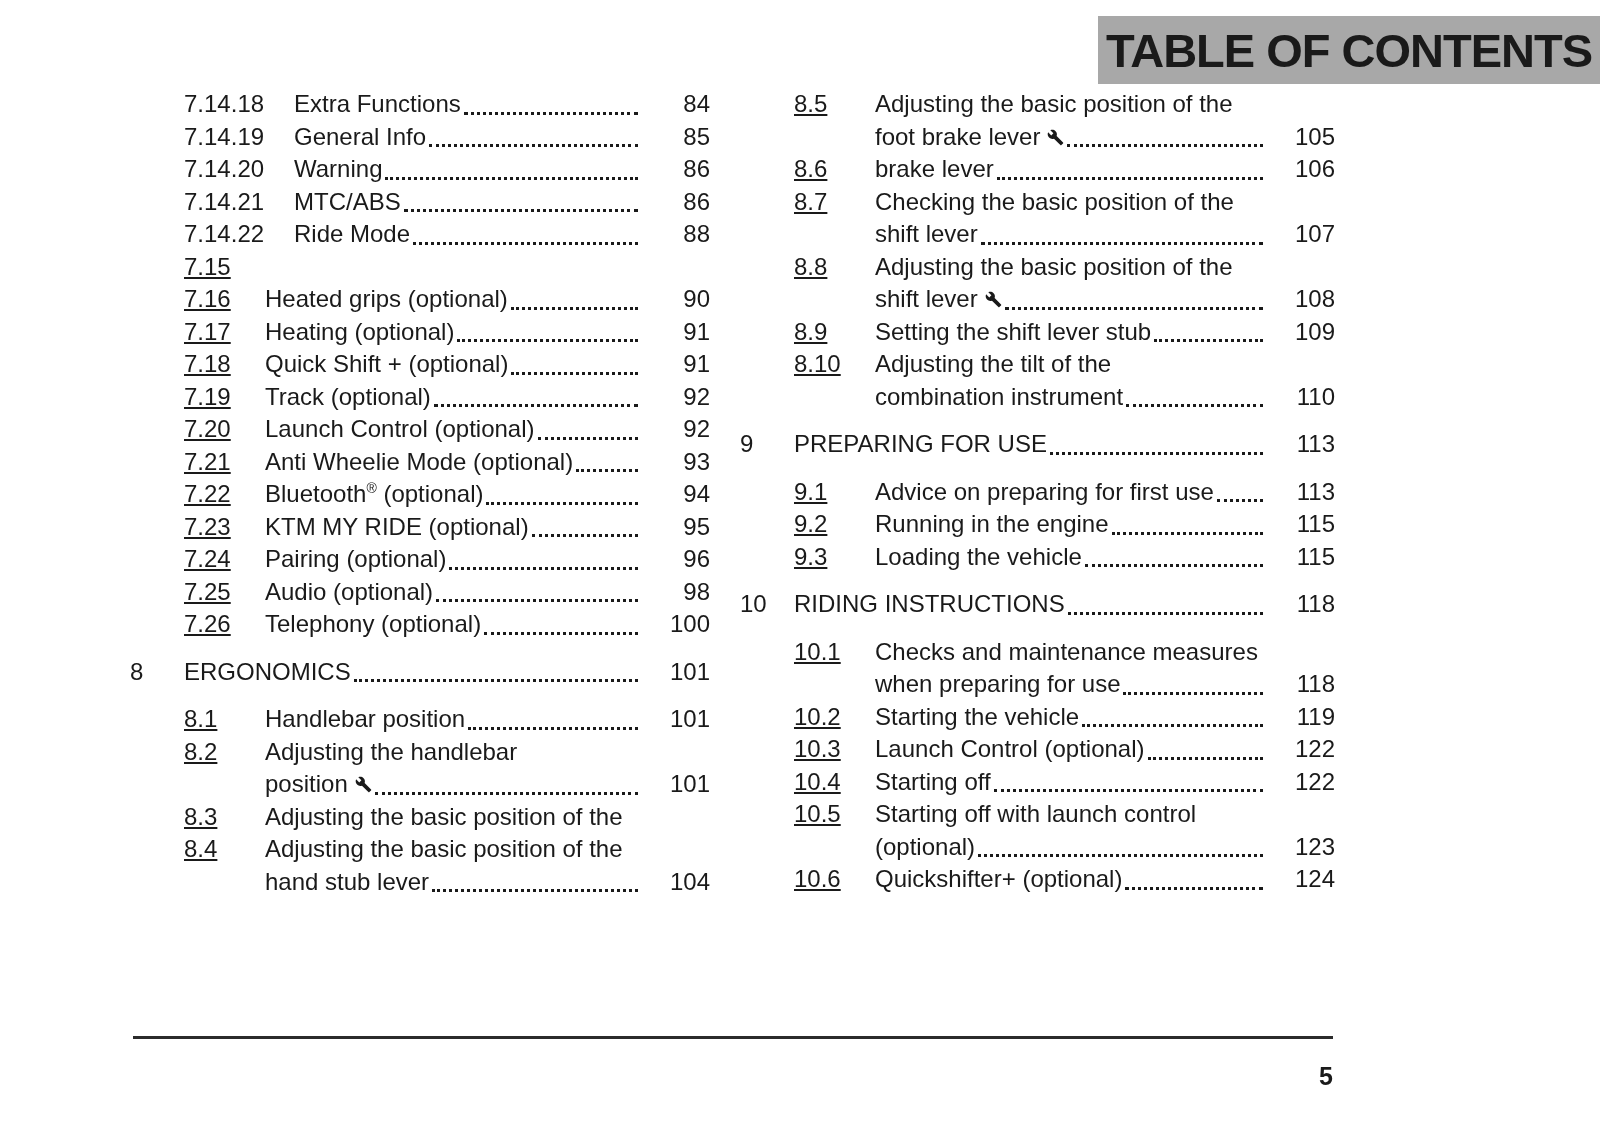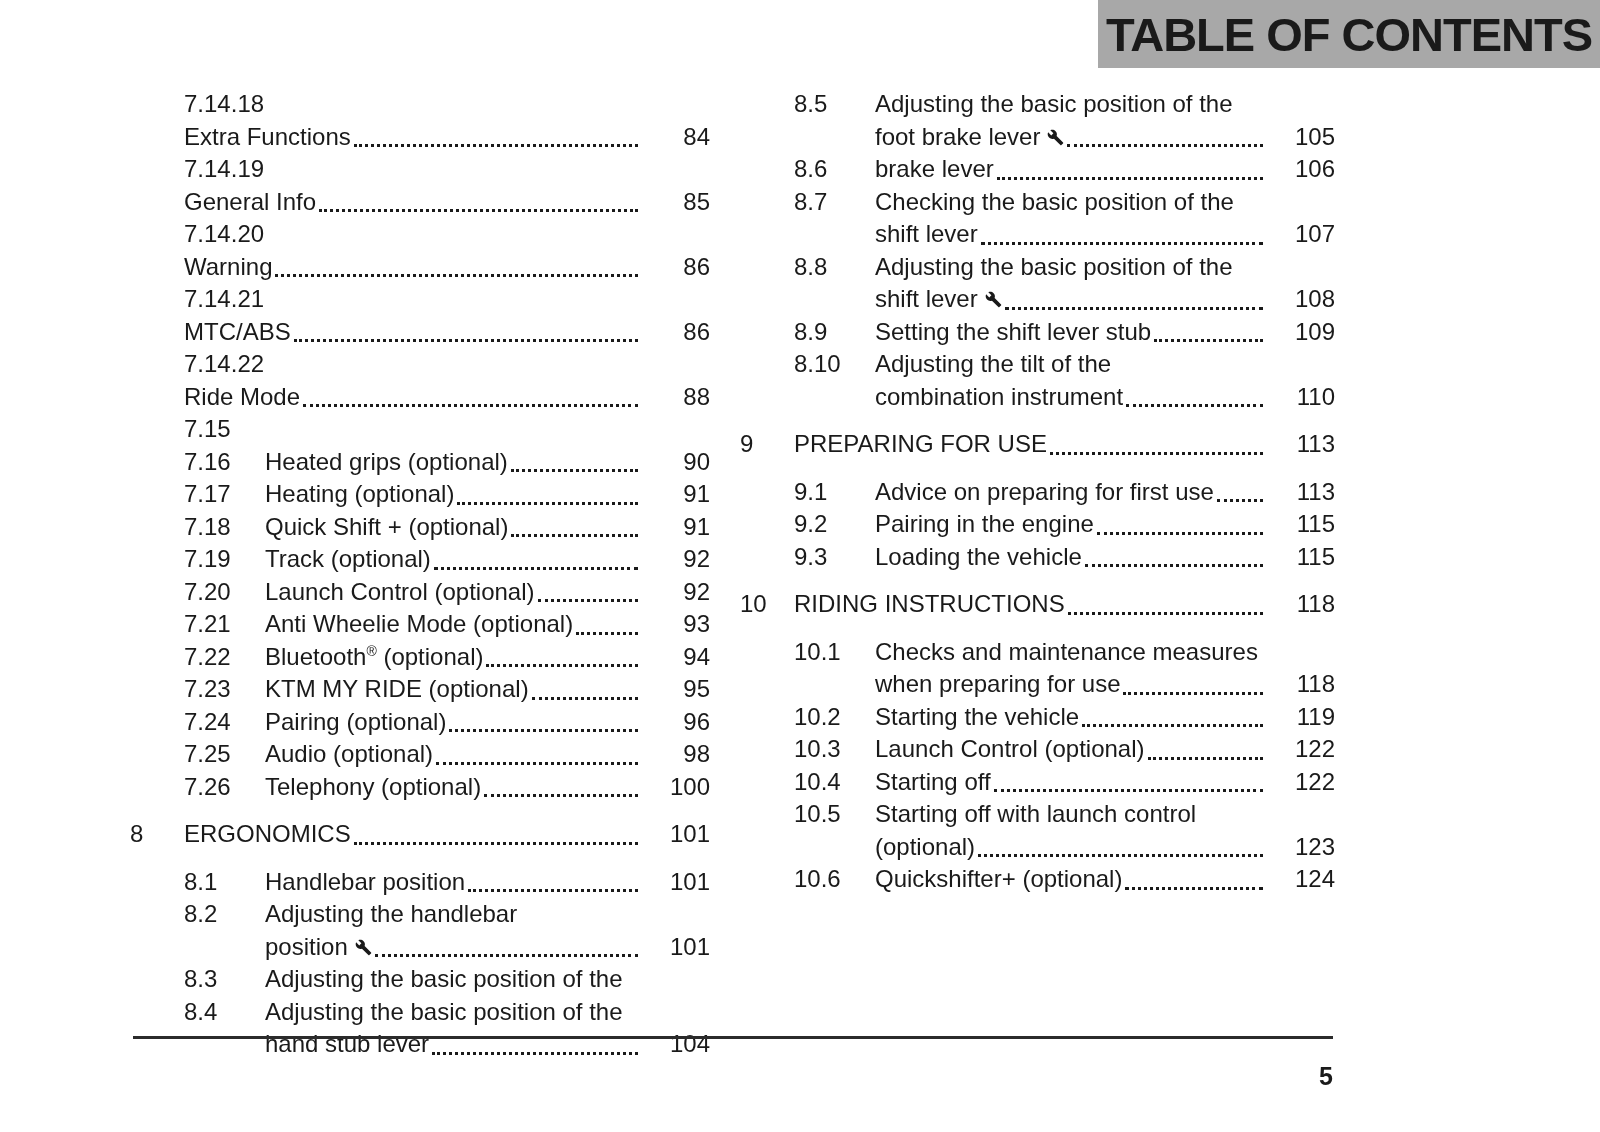--- a/index.html
+++ b/index.html
@@ -11,21 +11,21 @@
   body{
     width:1600px;height:1132px;
     background:#ffffff;
     position:relative;
     overflow:hidden;
     font-family:"Liberation Sans","DejaVu Sans",sans-serif;
     font-stretch:condensed;
     color:var(--text);
   }
   .banner{
-    position:absolute;top:0;right:0;
+    position:absolute;top:16px;right:0;
     width:502px;height:68px;
     background:var(--banner);
     display:flex;align-items:center;justify-content:center;margin-left:17px;
   }
   .banner h1{
     margin:0;
     font-size:47px;
     font-weight:bold;
     letter-spacing:-1px;
     white-space:nowrap;
@@ -45,22 +45,22 @@
   .line.last .txt{flex:none;}
   .leader{
     flex:1;min-width:10px;
     border-bottom:3px dotted var(--text);
     margin:0 5px 6px 3px;
   }
   .page{flex:none;width:46px;text-align:right;margin-left:21px;}
   .l1{margin:15px 0;}
   .l1 .num{width:54px;}
   .l2{padding-left:54px;}
-  .l2 .num{width:81px;}
-  .l3{padding-left:54px;flex-direction:column;}
+  .l2 .num{width:81px;text-decoration:underline;}
+  .l3{padding-left:54px;}
   .l3 .num{width:110px;}
   sup{font-size:14px;line-height:0;}
   .wrench{
     width:17px;height:17px;
     margin-left:7px;
     vertical-align:-1px;
     fill:var(--text);
   }
   .rule{
     position:absolute;left:133px;top:1036px;
@@ -385,21 +385,21 @@
             <span class="txt">Advice on preparing for first use</span>
             <span class="leader"></span>
             <span class="page">113</span>
           </div>
         </div>
       </div>
       <div class="entry l2">
         <span class="num">9.2</span>
         <div class="body">
           <div class="line last">
-            <span class="txt">Pairing in the engine</span>
+            <span class="txt">Running in the engine</span>
             <span class="leader"></span>
             <span class="page">115</span>
           </div>
         </div>
       </div>
       <div class="entry l2">
         <span class="num">9.3</span>
         <div class="body">
           <div class="line last">
             <span class="txt">Loading the vehicle</span>

